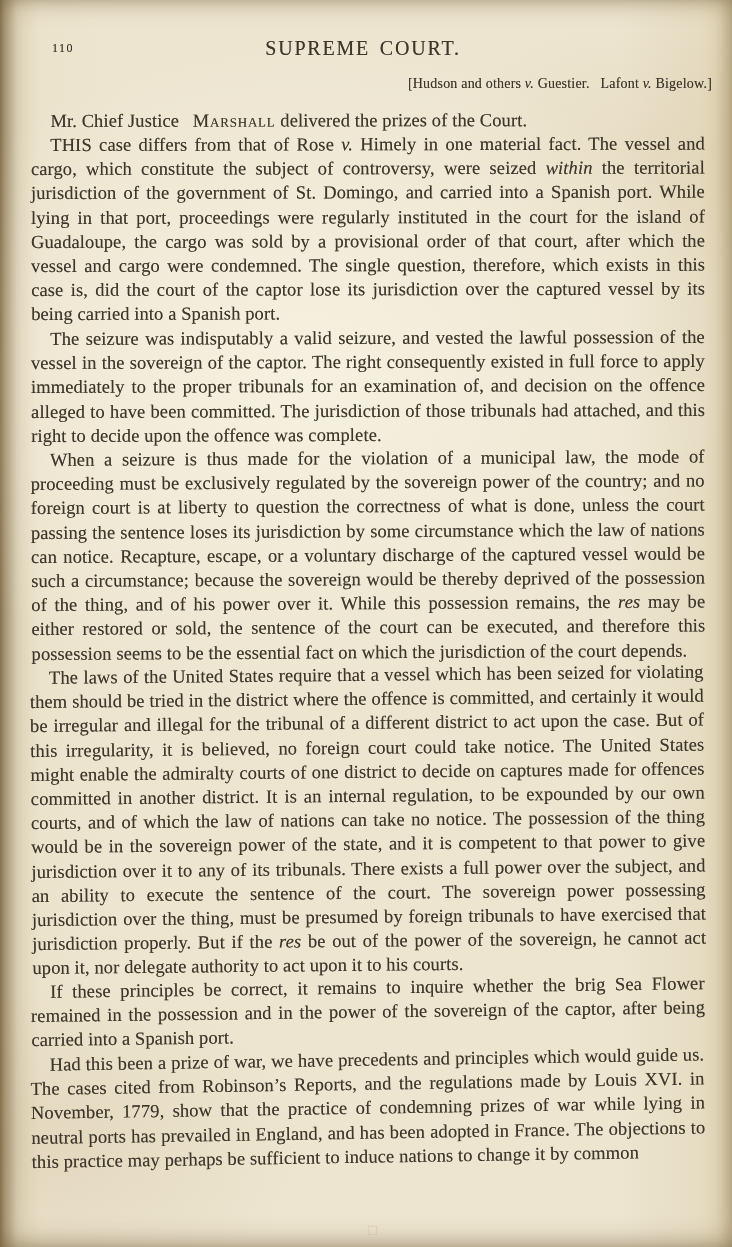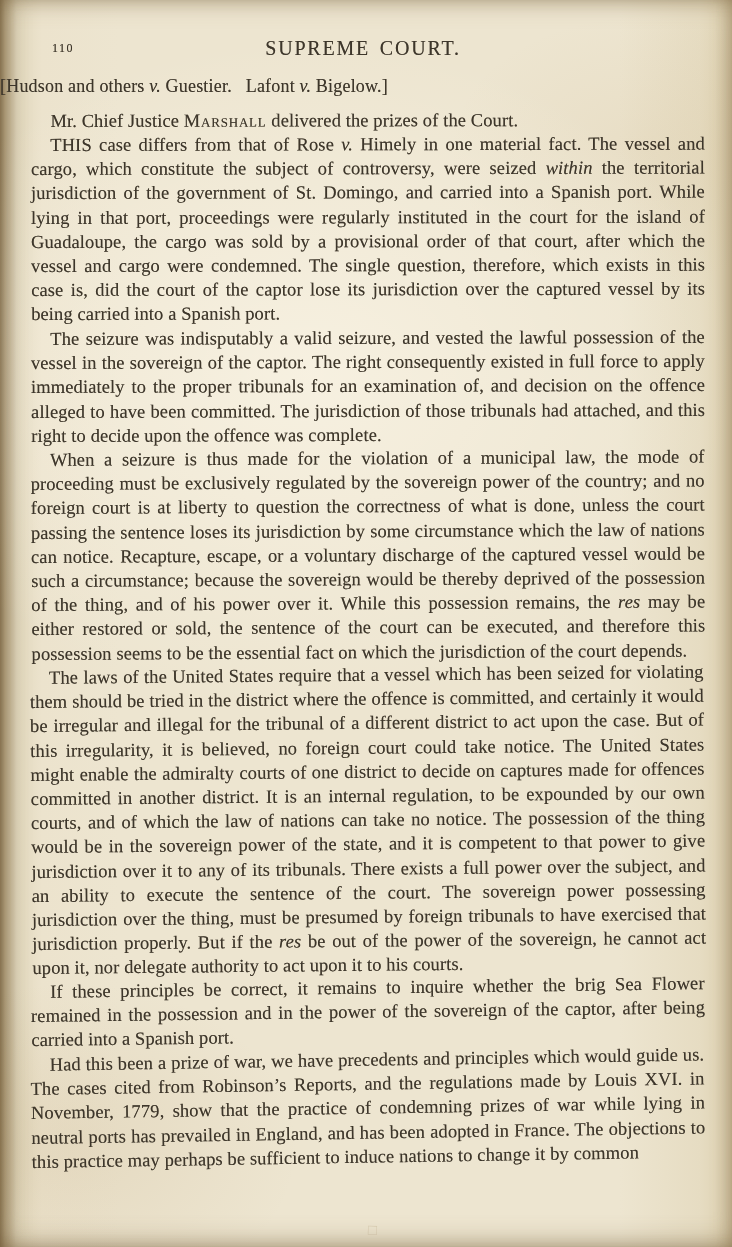--- a/index.html
+++ b/index.html
@@ -35,22 +35,22 @@
     left: 0; right: 26px; top: 37px;
     text-align: center;
     font-size: 20px;
     letter-spacing: 1.8px;
     word-spacing: 3px;
     padding-left: 20px;
   }
   .case-caption {
     position: absolute;
     left: 0; right: 20px; top: 76px;
-    text-align: left;
-    font-size: 18px;
+    text-align: right;
+    font-size: 14px;
     letter-spacing: 0.2px;
   }
 
   .content {
     position: absolute;
     left: 31px; right: 27px; top: 109px;
     font-size: 18.5px;
     line-height: 24.2px;
     text-align: justify;
     letter-spacing: 0.1px;
@@ -63,21 +63,21 @@
   
   .content p:nth-child(1) { transform: rotate(-0.10deg); }
   .content p:nth-child(2) { transform: rotate(-0.12deg); }
   .content p:nth-child(3) { transform: rotate(-0.18deg); }
   .content p:nth-child(4) { transform: rotate(-0.30deg); }
   .content p:nth-child(5) { transform: rotate(-0.55deg); }
   .content p:nth-child(6) { transform: rotate(-0.75deg); }
   .content p:nth-child(7) { transform: rotate(-0.90deg); }
 
   .it { font-style: italic; }
-  .sc { font-variant: small-caps; letter-spacing: 0.8px; }
+  .sc { font-variant: small-caps; letter-spacing: 0.8px; margin-left: 9px; }
 
   .ghost-mark {
     position: absolute;
     left: 368px; top: 1222px;
     font-size: 15px;
     color: rgba(150, 122, 84, 0.22);
     transform: rotate(2deg);
   }
 </style>
 </head>

